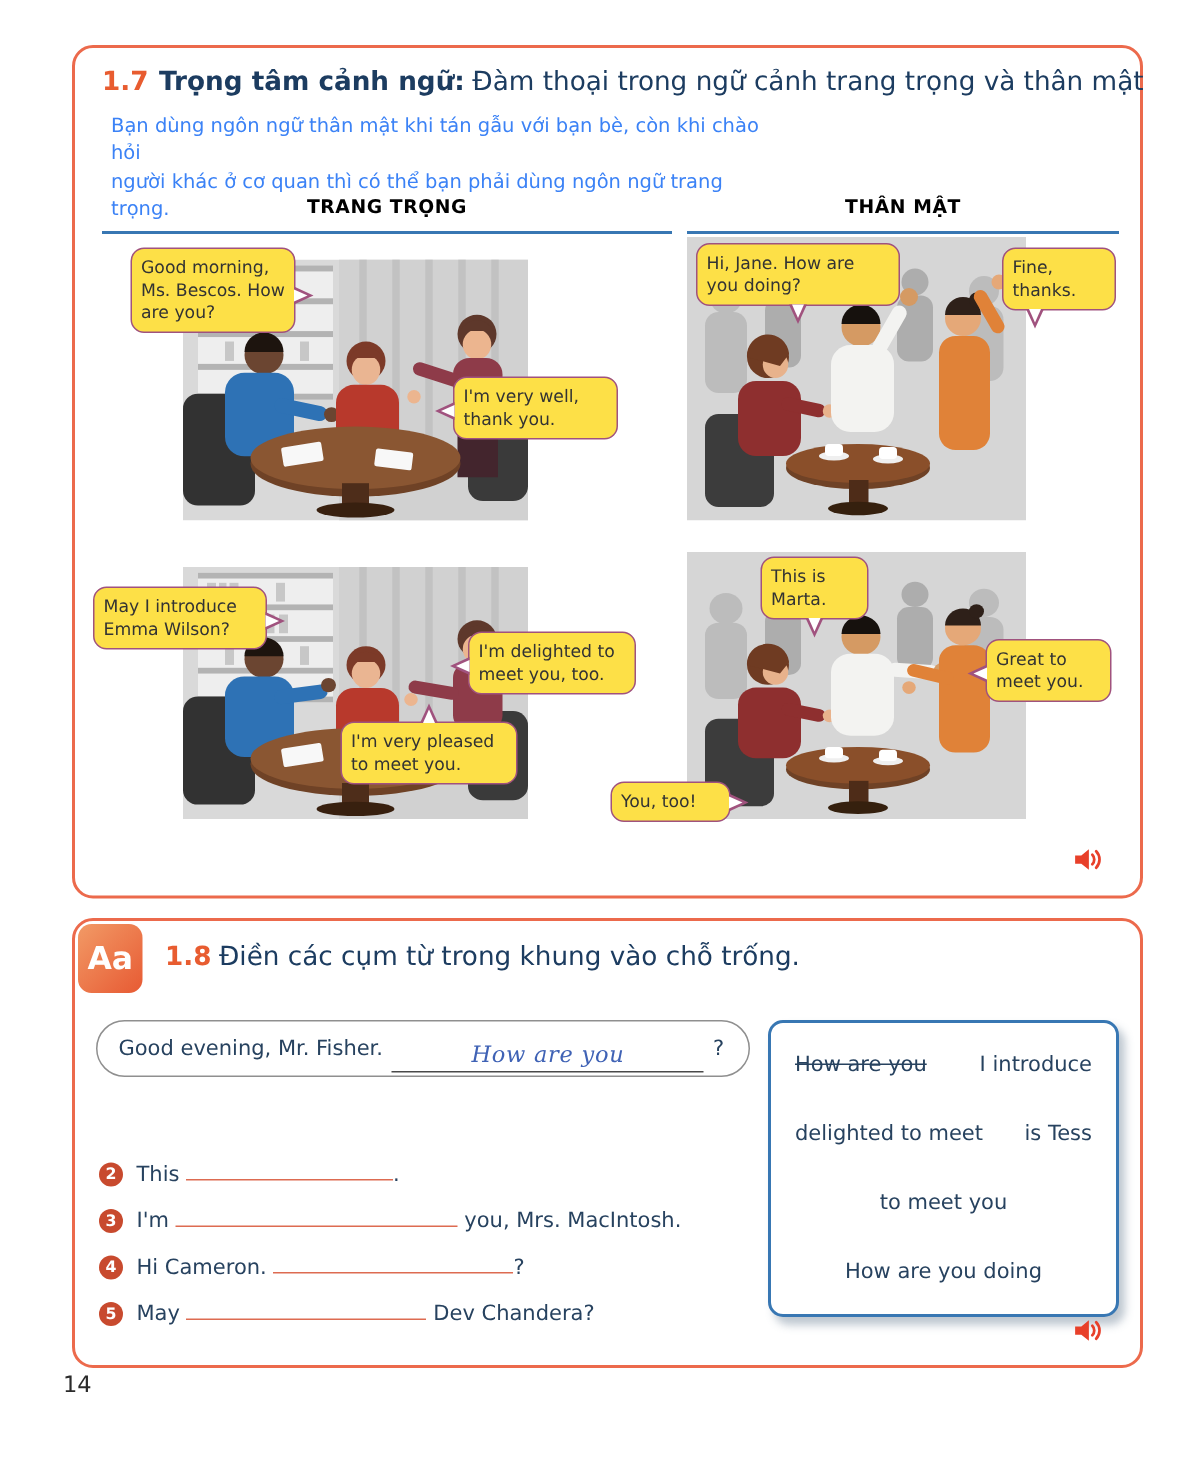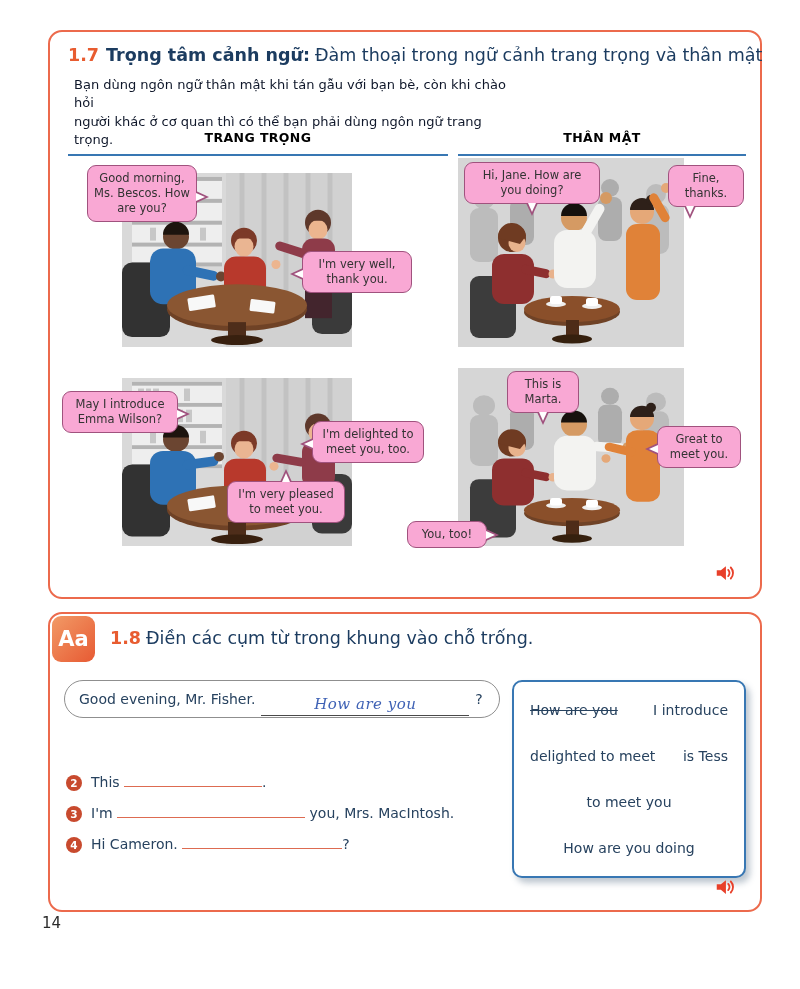--- a/index.html
+++ b/index.html
@@ -10,36 +10,36 @@
   }
   .section{position:absolute;border:2.5px solid #ec6a4c;border-radius:14px;background:#fff;}
   #sec17{left:48px;top:30px;width:710px;height:565px;}
   #sec18{left:48px;top:612px;width:710px;height:296px;}
 
   
   .sec17-head{position:absolute;left:18px;top:13px;font-size:17.5px;color:#1c3c60;white-space:nowrap;}
   .num{color:#e85c30;font-weight:bold;}
   .tbold{font-weight:bold;margin-left:7px;}
   .trest{margin-left:5px;font-weight:normal;}
-  .intro{position:absolute;left:24px;top:44px;width:440px;font-size:13px;line-height:1.42;color:#0f172a;}
+  .intro{position:absolute;left:24px;top:44px;width:440px;font-size:13px;line-height:1.42;color:#3b82f6;}
   .iline{display:block;}
   .colhead{position:absolute;top:98px;text-align:center;font-size:12.5px;font-weight:bold;color:#000000;
     letter-spacing:.4px;border-bottom:2px solid #3877b3;padding-bottom:9px;}
   #col-formal{left:18px;width:380px;}
   #col-informal{left:408px;width:288px;}
 
   .panel{position:absolute;}
   #p1{left:72px;top:141px;width:230px;height:174px;}
   #p2{left:408px;top:126px;width:226px;height:189px;}
   #p3{left:72px;top:346px;width:230px;height:168px;}
   #p4{left:408px;top:336px;width:226px;height:178px;}
   .panel svg{width:100%;height:100%;display:block;}
 
-  .bubble{position:absolute;background:#f9a8d4;border:1.5px solid #a0527e;border-radius:9px;
-    padding:5px 6px;font-size:11.5px;line-height:1.3;color:#333;text-align:center;z-index:6;}
+  .bubble{position:absolute;background:#fde047;border:1.5px solid #a0527e;border-radius:9px;
+    padding:5px 6px;font-size:11.5px;line-height:1.3;color:#333;z-index:6;}
   .bubble::before,.bubble::after{content:"";position:absolute;width:0;height:0;border-style:solid;border-color:transparent;}
   .t-r::before{left:100%;top:58%;margin-top:-7px;border-width:6px 0 6px 13px;border-left-color:#a0527e;}
   .t-r::after{left:100%;top:58%;margin-top:-5px;border-width:4px 0 4px 9px;border-left-color:#fff;}
   .t-l::before{right:100%;top:58%;margin-top:-7px;border-width:6px 13px 6px 0;border-right-color:#a0527e;}
   .t-l::after{right:100%;top:58%;margin-top:-5px;border-width:4px 9px 4px 0;border-right-color:#fff;}
   .t-b::before{top:100%;left:50%;margin-left:-6px;border-width:13px 6px 0 6px;border-top-color:#a0527e;}
   .t-b::after{top:100%;left:50%;margin-left:-4px;border-width:9px 4px 0 4px;border-top-color:#fff;}
   .t-bl::before{top:100%;left:20%;border-width:13px 6px 0 6px;border-top-color:#a0527e;}
   .t-bl::after{top:100%;left:20%;margin-left:2px;border-width:9px 4px 0 4px;border-top-color:#fff;}
   .t-t::before{bottom:100%;left:50%;margin-left:-6px;border-width:0 6px 13px 6px;border-bottom-color:#a0527e;}
@@ -330,20 +330,21 @@
 
   <div class="badge">Aa</div>
 
   <div class="sec18-head"><span class="num">1.8</span><span class="trest">Điền các cụm từ trong khung vào chỗ trống.</span></div>
 
   <div class="example"><span>Good evening, Mr. Fisher.</span><span class="answer-line"><span class="hand">How are you</span></span><span>?</span></div>
 
   <div class="item" id="it2"><span class="inum">2</span><span>This </span><span class="blank bw2"></span><span>.</span></div>
   <div class="item" id="it3"><span class="inum">3</span><span>I'm </span><span class="blank bw3"></span><span> you, Mrs. MacIntosh.</span></div>
   <div class="item" id="it4"><span class="inum">4</span><span>Hi Cameron. </span><span class="blank bw4"></span><span>?</span></div>
+  <div class="item" id="it5"><span class="inum">5</span><span>May </span><span class="blank bw5"></span><span> Dev Chandera?</span></div>
 
   <div class="wordbox">
     <div class="wrow">
         <span class="crossed">How are you</span>
         <span>I introduce</span>
       </div>
     <div class="wrow">
         <span>delighted to meet</span>
         <span>is Tess</span>
       </div>

